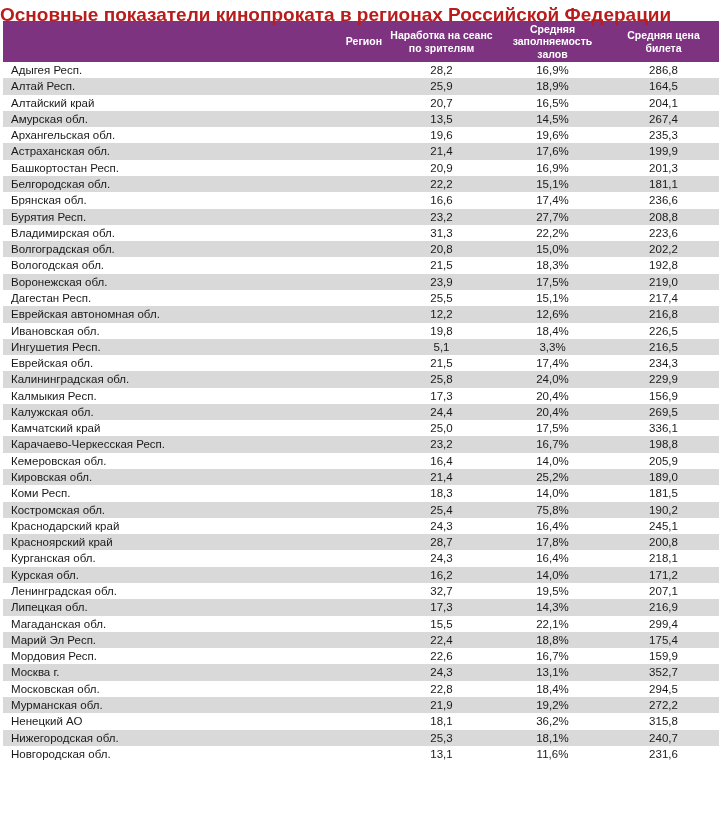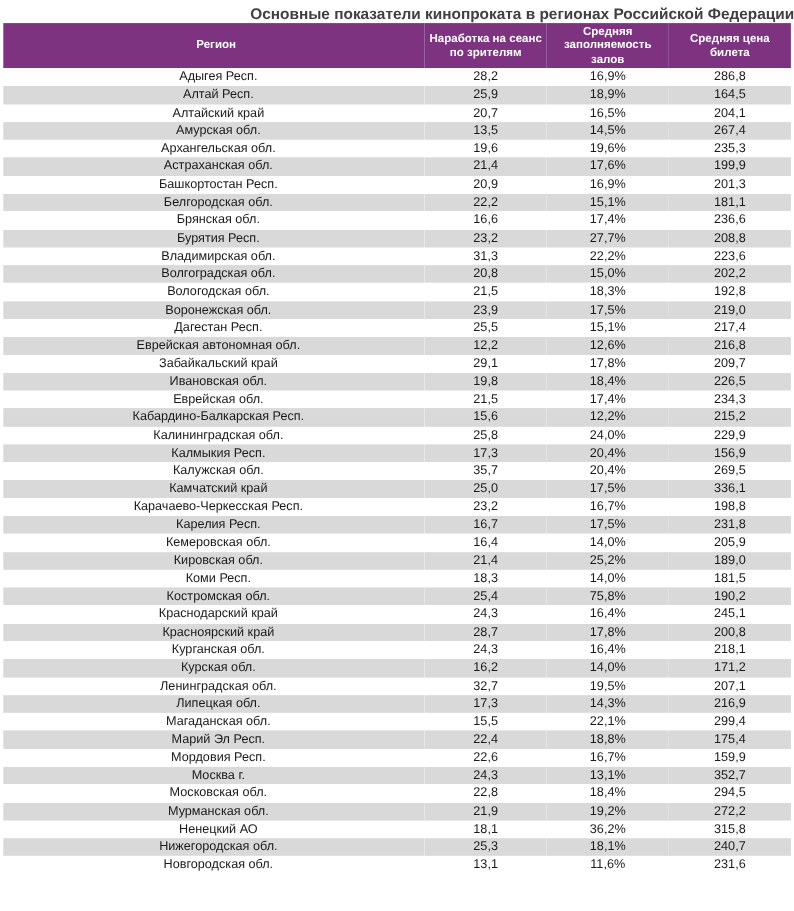--- a/index.html
+++ b/index.html
@@ -7,54 +7,54 @@
     margin: 0; padding: 0;
     width: 722px; height: 828px;
     background: #ffffff;
     overflow: hidden;
     font-family: "Liberation Sans", sans-serif;
     color: #1a1a1a;
   }
   .page-title {
     height: 21px;
     padding-top: 4px;
-    text-align: right;
-    font-size: 14px;
+    text-align: left;
+    font-size: 19px;
     font-weight: bold;
-    color: #404040;
+    color: #b91c1c;
   }
   table.report {
     width: 716px;
     margin: 0 3px;
     border-collapse: collapse;
     table-layout: fixed;
   }
   col.c-region { width: 383px; }
   col.c-num { width: 111px; }
   thead th {
     background: #7D3380;
     color: #ffffff;
     height: 41px;
     font-size: 10.5px;
     font-weight: bold;
     line-height: 12.5px;
     vertical-align: middle;
     padding: 0 4px;
   }
-  thead th.h-region { text-align: center; padding-left: 8px; margin-top: 46px; }
+  thead th.h-region { text-align: right; padding-left: 8px; margin-top: 46px; }
   thead th.h-num { text-align: center; }
   tbody td {
     height: 16.28px;
     padding: 0;
     font-size: 11.5px;
     line-height: 16.28px;
     white-space: nowrap;
     overflow: hidden;
   }
-  tbody td.region { text-align: center; padding-left: 8px; margin-top: 16px; }
+  tbody td.region { text-align: left; padding-left: 8px; margin-top: 16px; }
   tbody td.num { text-align: center; }
   tbody tr:nth-child(even) { background: #D9D9D9; }
   tbody tr:nth-child(odd) { background: #FFFFFF; }
 </style>
 </head>
 <body>
 
 <div class="page-title">Основные показатели кинопроката в регионах Российской Федерации</div>
 
 <table class="report">
@@ -163,80 +163,68 @@
         <td class="num">15,1%</td>
         <td class="num">217,4</td>
       </tr>
       <tr>
         <td class="region">Еврейская автономная обл.</td>
         <td class="num">12,2</td>
         <td class="num">12,6%</td>
         <td class="num">216,8</td>
       </tr>
       <tr>
-        <td class="region">Забайкальский край</td>
-        <td class="num">29,1</td>
-        <td class="num">17,8%</td>
-        <td class="num">209,7</td>
-      </tr>
-      <tr>
         <td class="region">Ивановская обл.</td>
         <td class="num">19,8</td>
         <td class="num">18,4%</td>
         <td class="num">226,5</td>
       </tr>
       <tr>
+        <td class="region">Ингушетия Респ.</td>
+        <td class="num">5,1</td>
+        <td class="num">3,3%</td>
+        <td class="num">216,5</td>
+      </tr>
+      <tr>
         <td class="region">Еврейская обл.</td>
         <td class="num">21,5</td>
         <td class="num">17,4%</td>
         <td class="num">234,3</td>
       </tr>
       <tr>
-        <td class="region">Кабардино-Балкарская Респ.</td>
-        <td class="num">15,6</td>
-        <td class="num">12,2%</td>
-        <td class="num">215,2</td>
-      </tr>
-      <tr>
         <td class="region">Калининградская обл.</td>
         <td class="num">25,8</td>
         <td class="num">24,0%</td>
         <td class="num">229,9</td>
       </tr>
       <tr>
         <td class="region">Калмыкия Респ.</td>
         <td class="num">17,3</td>
         <td class="num">20,4%</td>
         <td class="num">156,9</td>
       </tr>
       <tr>
         <td class="region">Калужская обл.</td>
-        <td class="num">35,7</td>
+        <td class="num">24,4</td>
         <td class="num">20,4%</td>
         <td class="num">269,5</td>
       </tr>
       <tr>
         <td class="region">Камчатский край</td>
         <td class="num">25,0</td>
         <td class="num">17,5%</td>
         <td class="num">336,1</td>
       </tr>
       <tr>
         <td class="region">Карачаево-Черкесская Респ.</td>
         <td class="num">23,2</td>
         <td class="num">16,7%</td>
         <td class="num">198,8</td>
       </tr>
       <tr>
-        <td class="region">Карелия Респ.</td>
-        <td class="num">16,7</td>
-        <td class="num">17,5%</td>
-        <td class="num">231,8</td>
-      </tr>
-      <tr>
         <td class="region">Кемеровская обл.</td>
         <td class="num">16,4</td>
         <td class="num">14,0%</td>
         <td class="num">205,9</td>
       </tr>
       <tr>
         <td class="region">Кировская обл.</td>
         <td class="num">21,4</td>
         <td class="num">25,2%</td>
         <td class="num">189,0</td>

